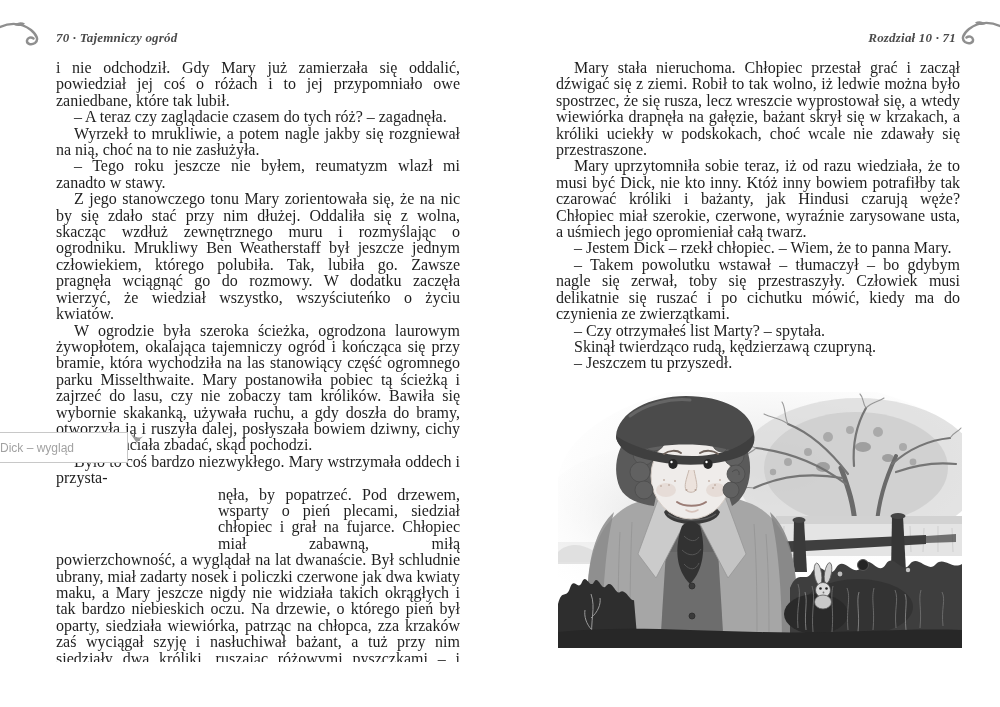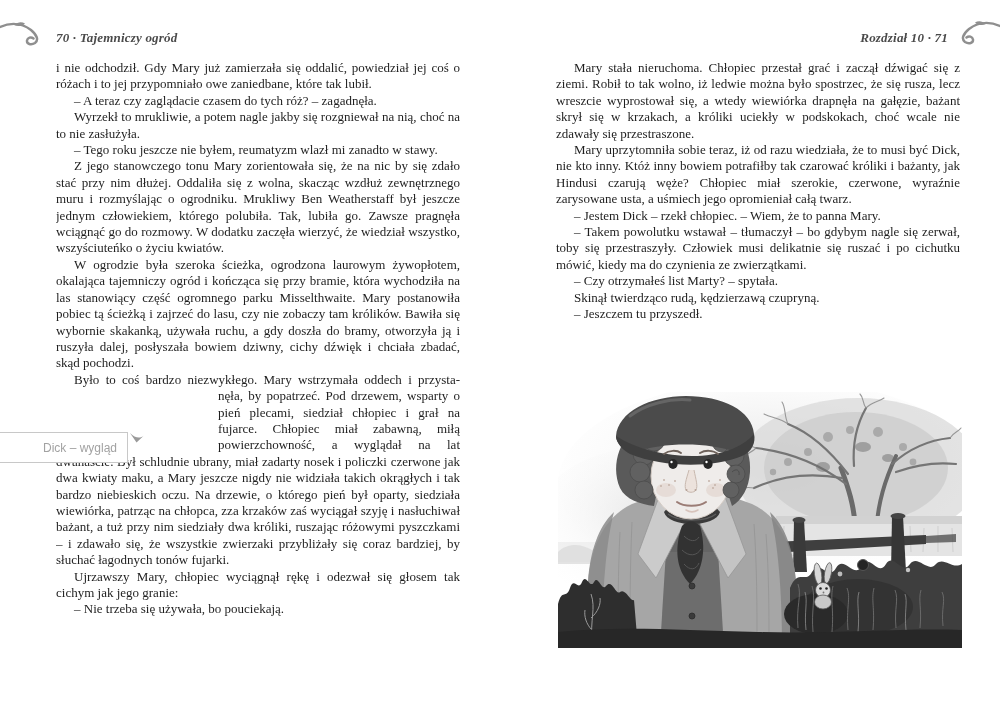--- a/index.html
+++ b/index.html
@@ -8,41 +8,41 @@
   }
   html,body{margin:0;padding:0;}
   body{width:1000px;height:707px;background:var(--page-bg);overflow:hidden;
        font-family:"Liberation Serif", serif;}
   .spread{position:relative;width:1000px;height:707px;background:var(--page-bg);}
 
   
   .running-head{position:absolute;top:30px;font:italic 700 13px "Liberation Serif", serif;
                 color:var(--header);letter-spacing:.2px;white-space:nowrap;}
   .running-head.left{left:56px;}
-  .running-head.right{right:52px;text-align:center;}
+  .running-head.right{right:44px;text-align:center;}
 
   
   .ornament{position:absolute;color:var(--ornament);width:50px;height:30px;}
   .ornament.tl{left:0;top:20px;}
   .ornament.tr{right:0;top:19px;}
 
   
   .text-col{position:absolute;top:60px;width:404px;color:var(--text);
-            font-size:13px;line-height:16.4px;text-align:justify;overflow:hidden;}
+            font-size:16px;line-height:16.4px;text-align:justify;overflow:hidden;}
   .text-col.left{left:56px;height:602px;}
   .text-col.right{left:556px;height:332px;}
   .para{margin:0;}
   .para.indent{text-indent:18px;}
   .para.jlast{text-align-last:justify;}
   .note-spacer{float:left;width:162px;height:50px;}
 
   
   .margin-note{position:absolute;left:0;top:432px;width:128px;height:31px;
                box-sizing:border-box;background:#fff;border:1px solid var(--note-border);
-               border-left:none;display:flex;align-items:center;justify-content:flex-end;
+               border-left:none;display:flex;align-items:center;justify-content:flex-start;
                padding-right:10px;font:12px "Liberation Sans", sans-serif;color:var(--note-text);}
   .note-pointer{position:absolute;left:129px;top:432px;width:16px;height:11px;color:#9a9a9a;}
 
   
   .illustration{position:absolute;left:558px;top:392px;width:404px;height:256px;}
   .illustration svg{display:block;width:404px;height:256px;}
 </style>
 </head>
 <body>
 

